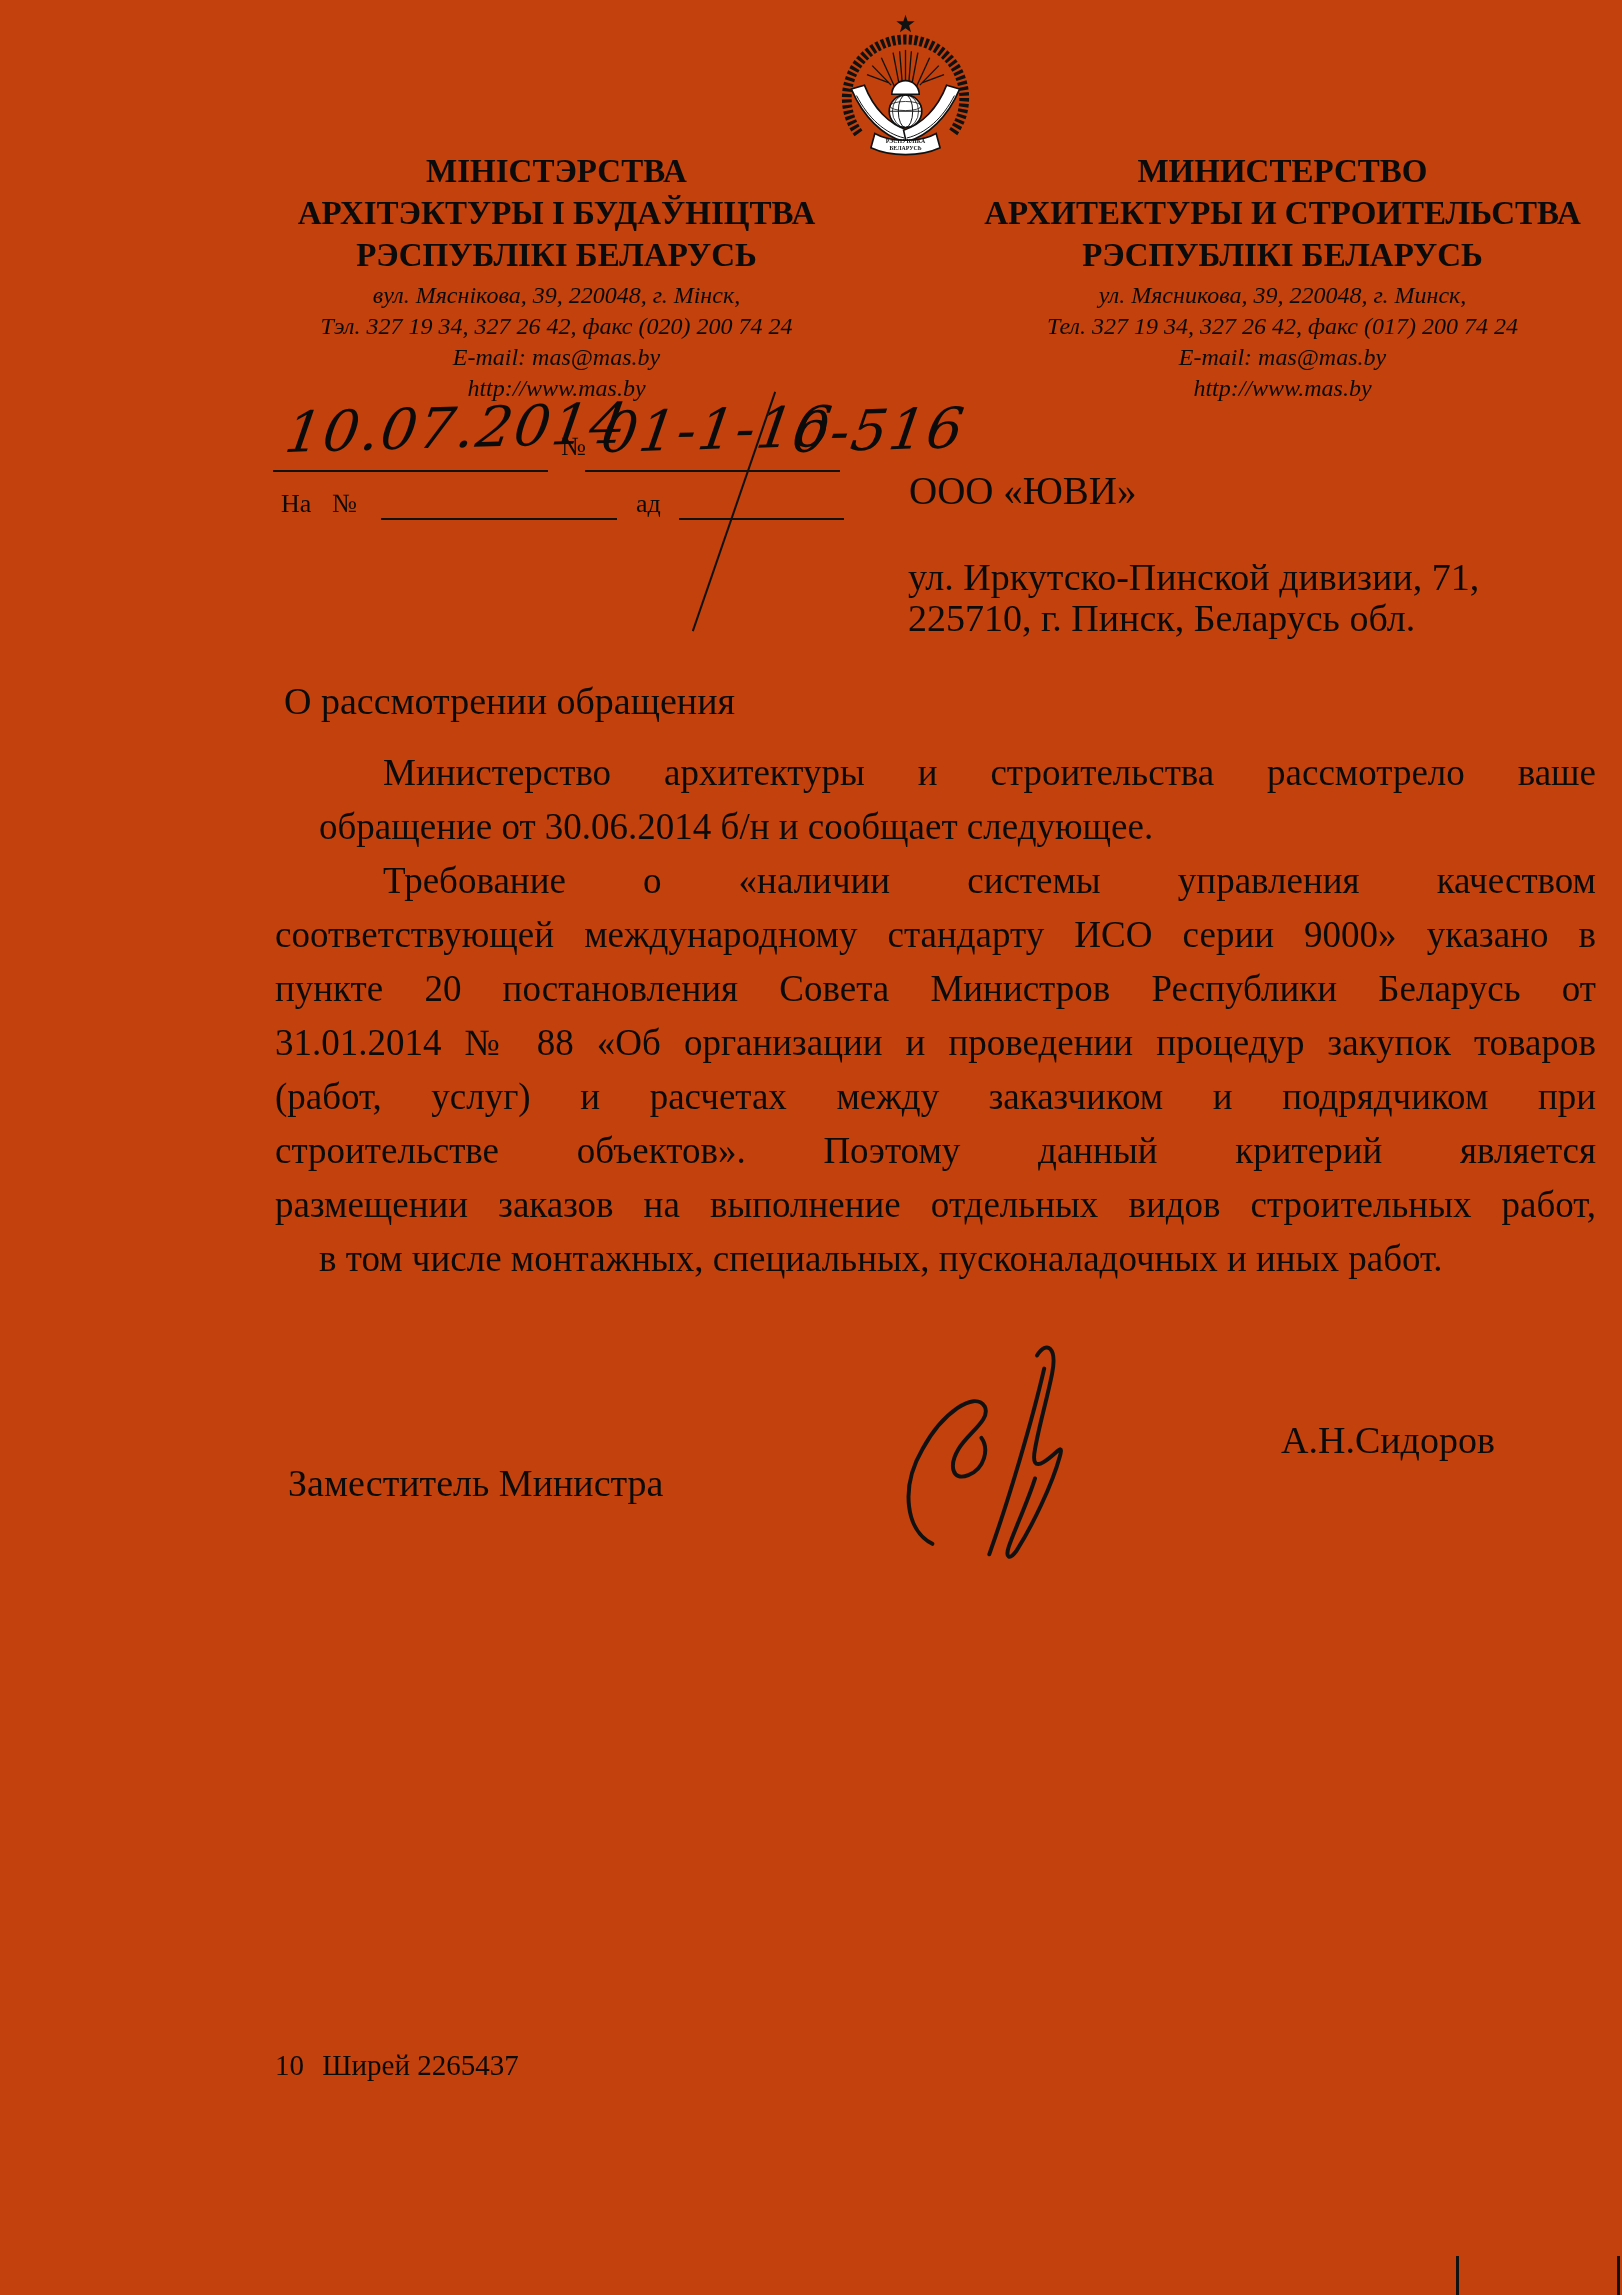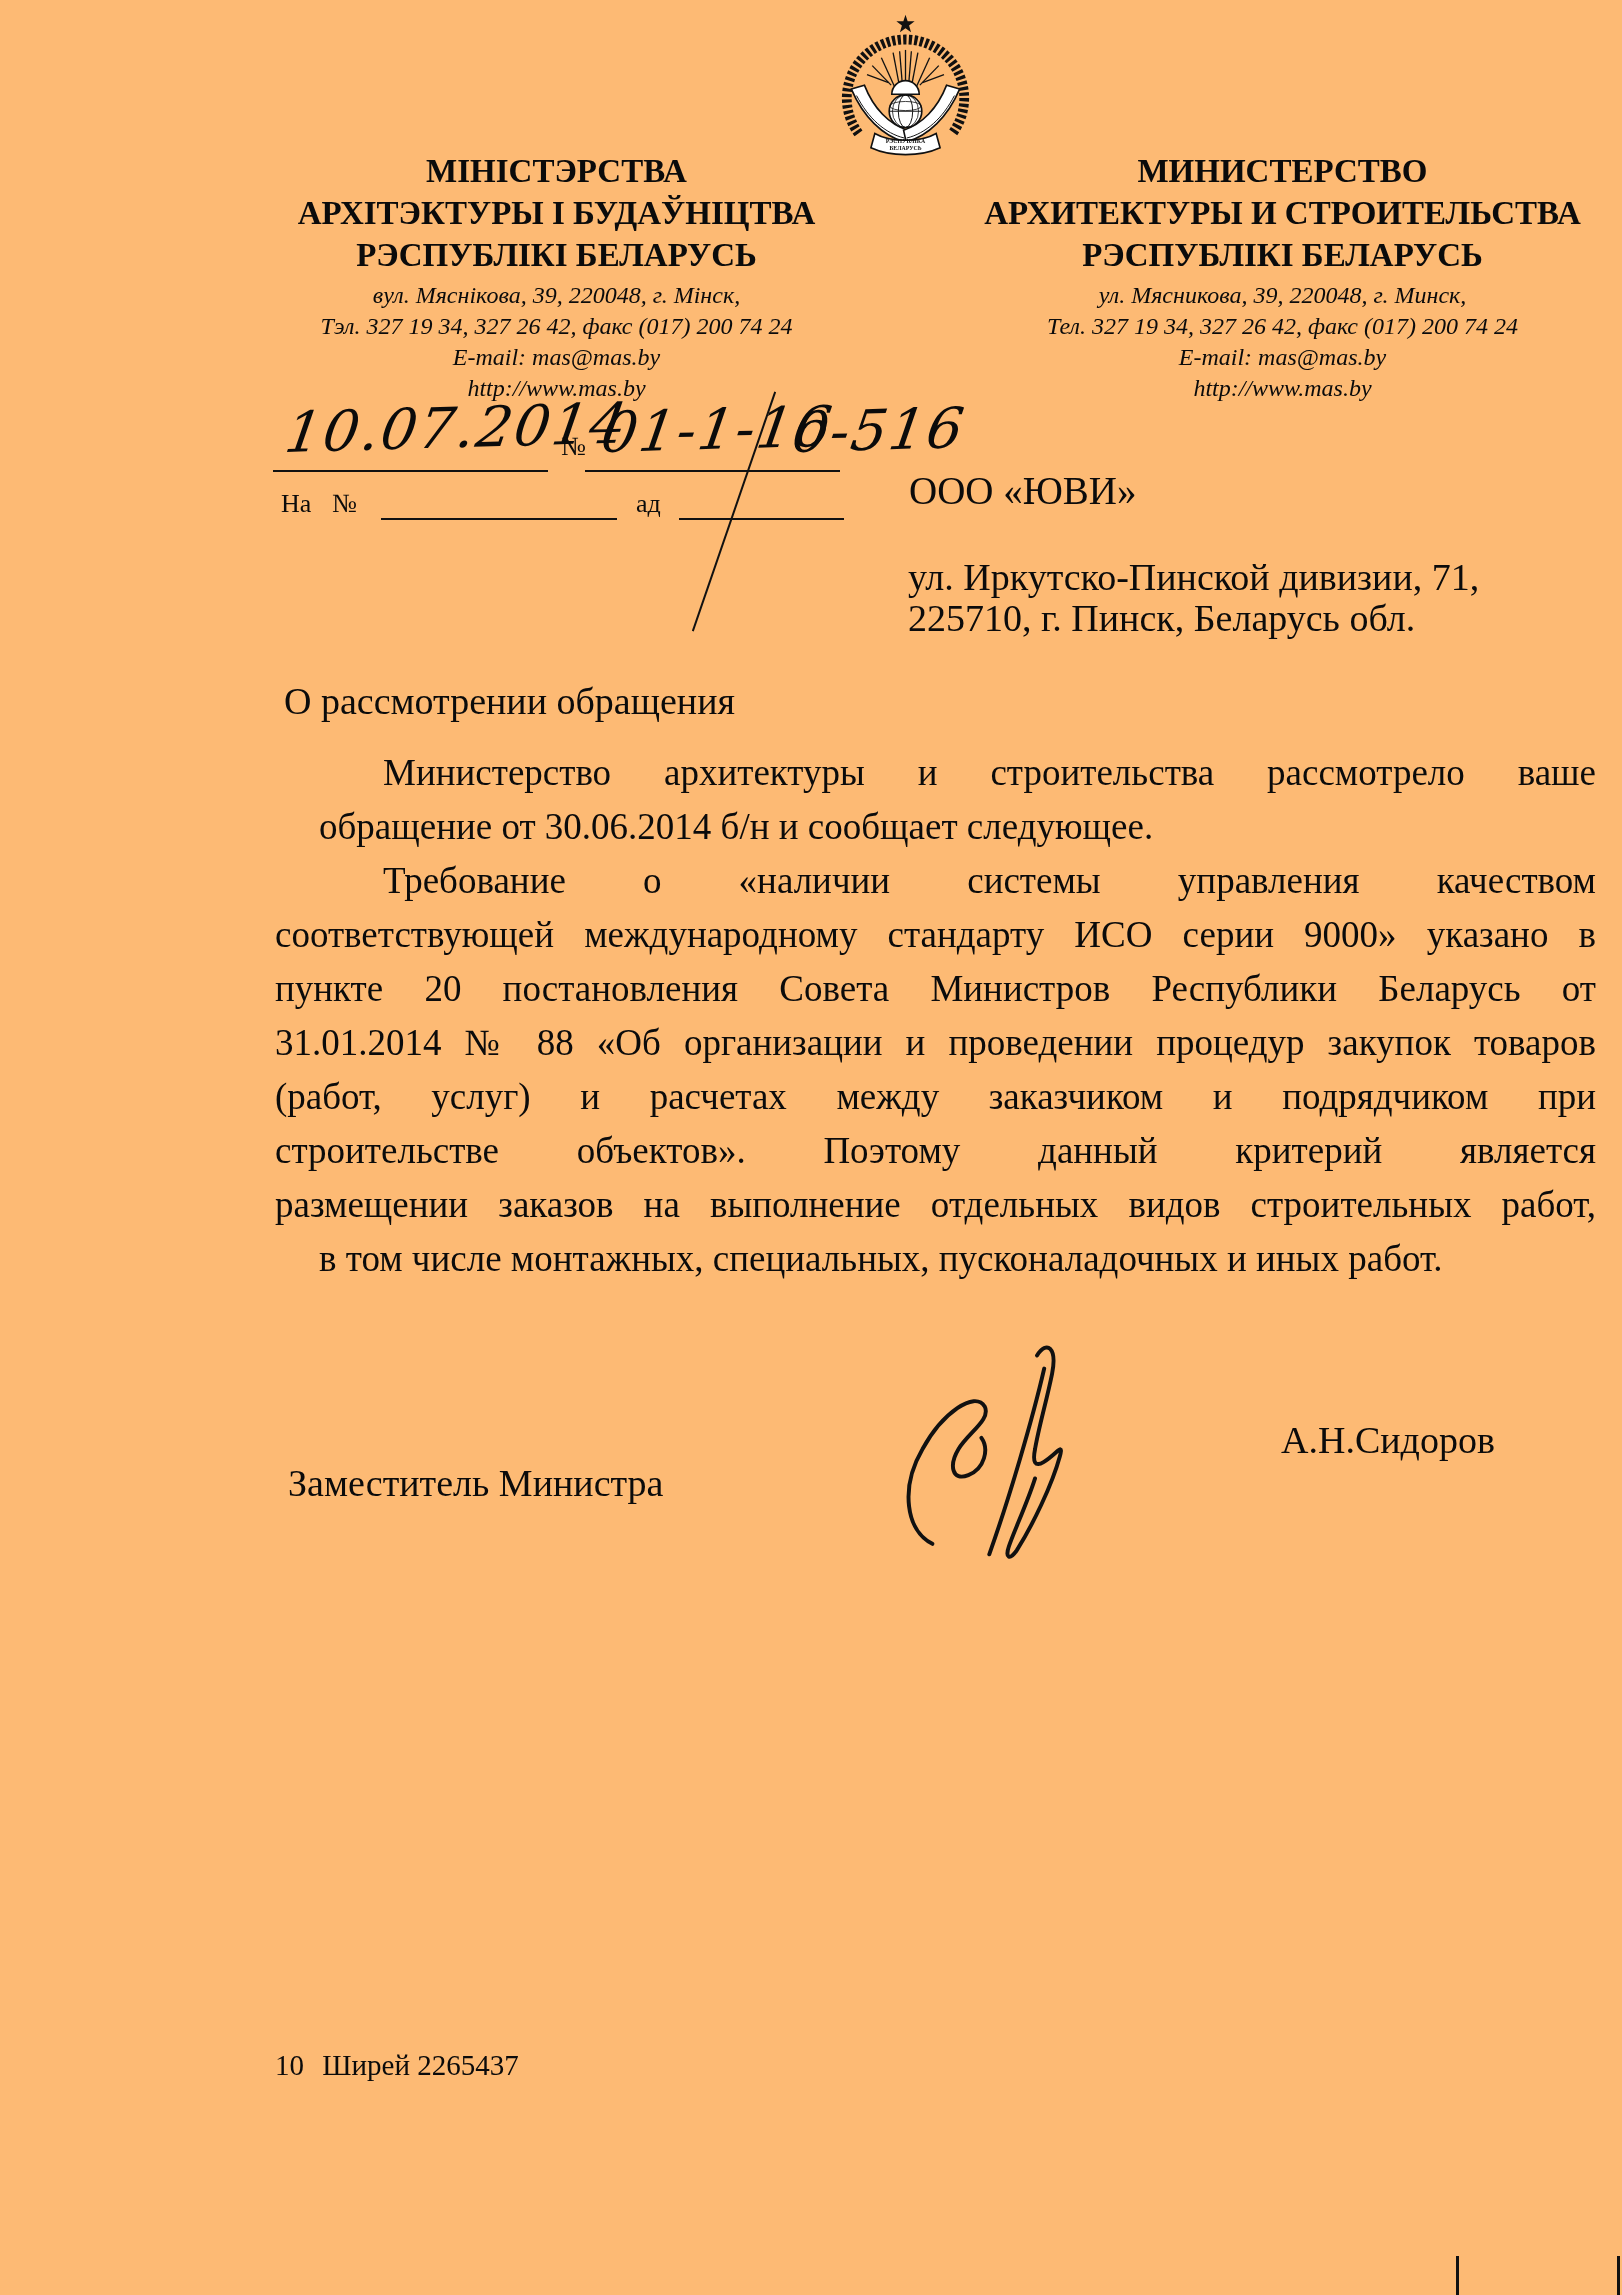--- a/index.html
+++ b/index.html
@@ -1,16 +1,16 @@
 <!DOCTYPE html>
 <html style="font-size:10.5px"><head>
 <meta charset="utf-8">
 <style>
   html,body{margin:0;padding:0;background:#e8e8e8;}
-  #page{position:relative;width:1622px;height:2295px;background:#fdba74;
+  #page{position:relative;width:1622px;height:2295px;background:#c2410c;
         font-family:"Liberation Serif", serif;color:#0b0b0b;overflow:hidden;}
   .abs{position:absolute;}
   .nw{white-space:nowrap;}
   .center{text-align:center;}
   .org-block{font-weight:bold;font-size:33px;line-height:42px;}
   .addr-block{font-style:italic;font-size:24px;line-height:31px;}
   .script{font-family:"DejaVu Serif", serif;font-style:italic;font-size:56px;
           letter-spacing:2px;transform:skewX(-10deg) rotate(-1.6deg);transform-origin:left bottom;}
   .rule{position:absolute;height:2px;background:#111;}
   .ref-label{font-size:26px;}
@@ -71,21 +71,21 @@
     </svg>
   </div>
 
   <div class="abs org-block center" style="left:262px;top:150px;width:589px;">
     <div>МІНІСТЭРСТВА</div>
     <div>АРХІТЭКТУРЫ І БУДАЎНІЦТВА</div>
     <div>РЭСПУБЛІКІ БЕЛАРУСЬ</div>
   </div>
   <div class="abs addr-block center" style="left:262px;top:280px;width:589px;">
     <div>вул. Мяснікова, 39, 220048, г. Мінск,</div>
-    <div>Тэл. 327 19 34, 327 26 42, факс (017) 200 74 24</div>
+    <div>Тэл. 327 19 34, 327 26 42, факс (020) 200 74 24</div>
     <div>E-mail: mas@mas.by</div>
     <div>http://www.mas.by</div>
   </div>
 
   <div class="abs org-block center" style="left:962px;top:150px;width:641px;">
     <div>МИНИСТЕРСТВО</div>
     <div>АРХИТЕКТУРЫ И СТРОИТЕЛЬСТВА</div>
     <div>РЭСПУБЛІКІ БЕЛАРУСЬ</div>
   </div>
   <div class="abs addr-block center" style="left:962px;top:280px;width:641px;">

